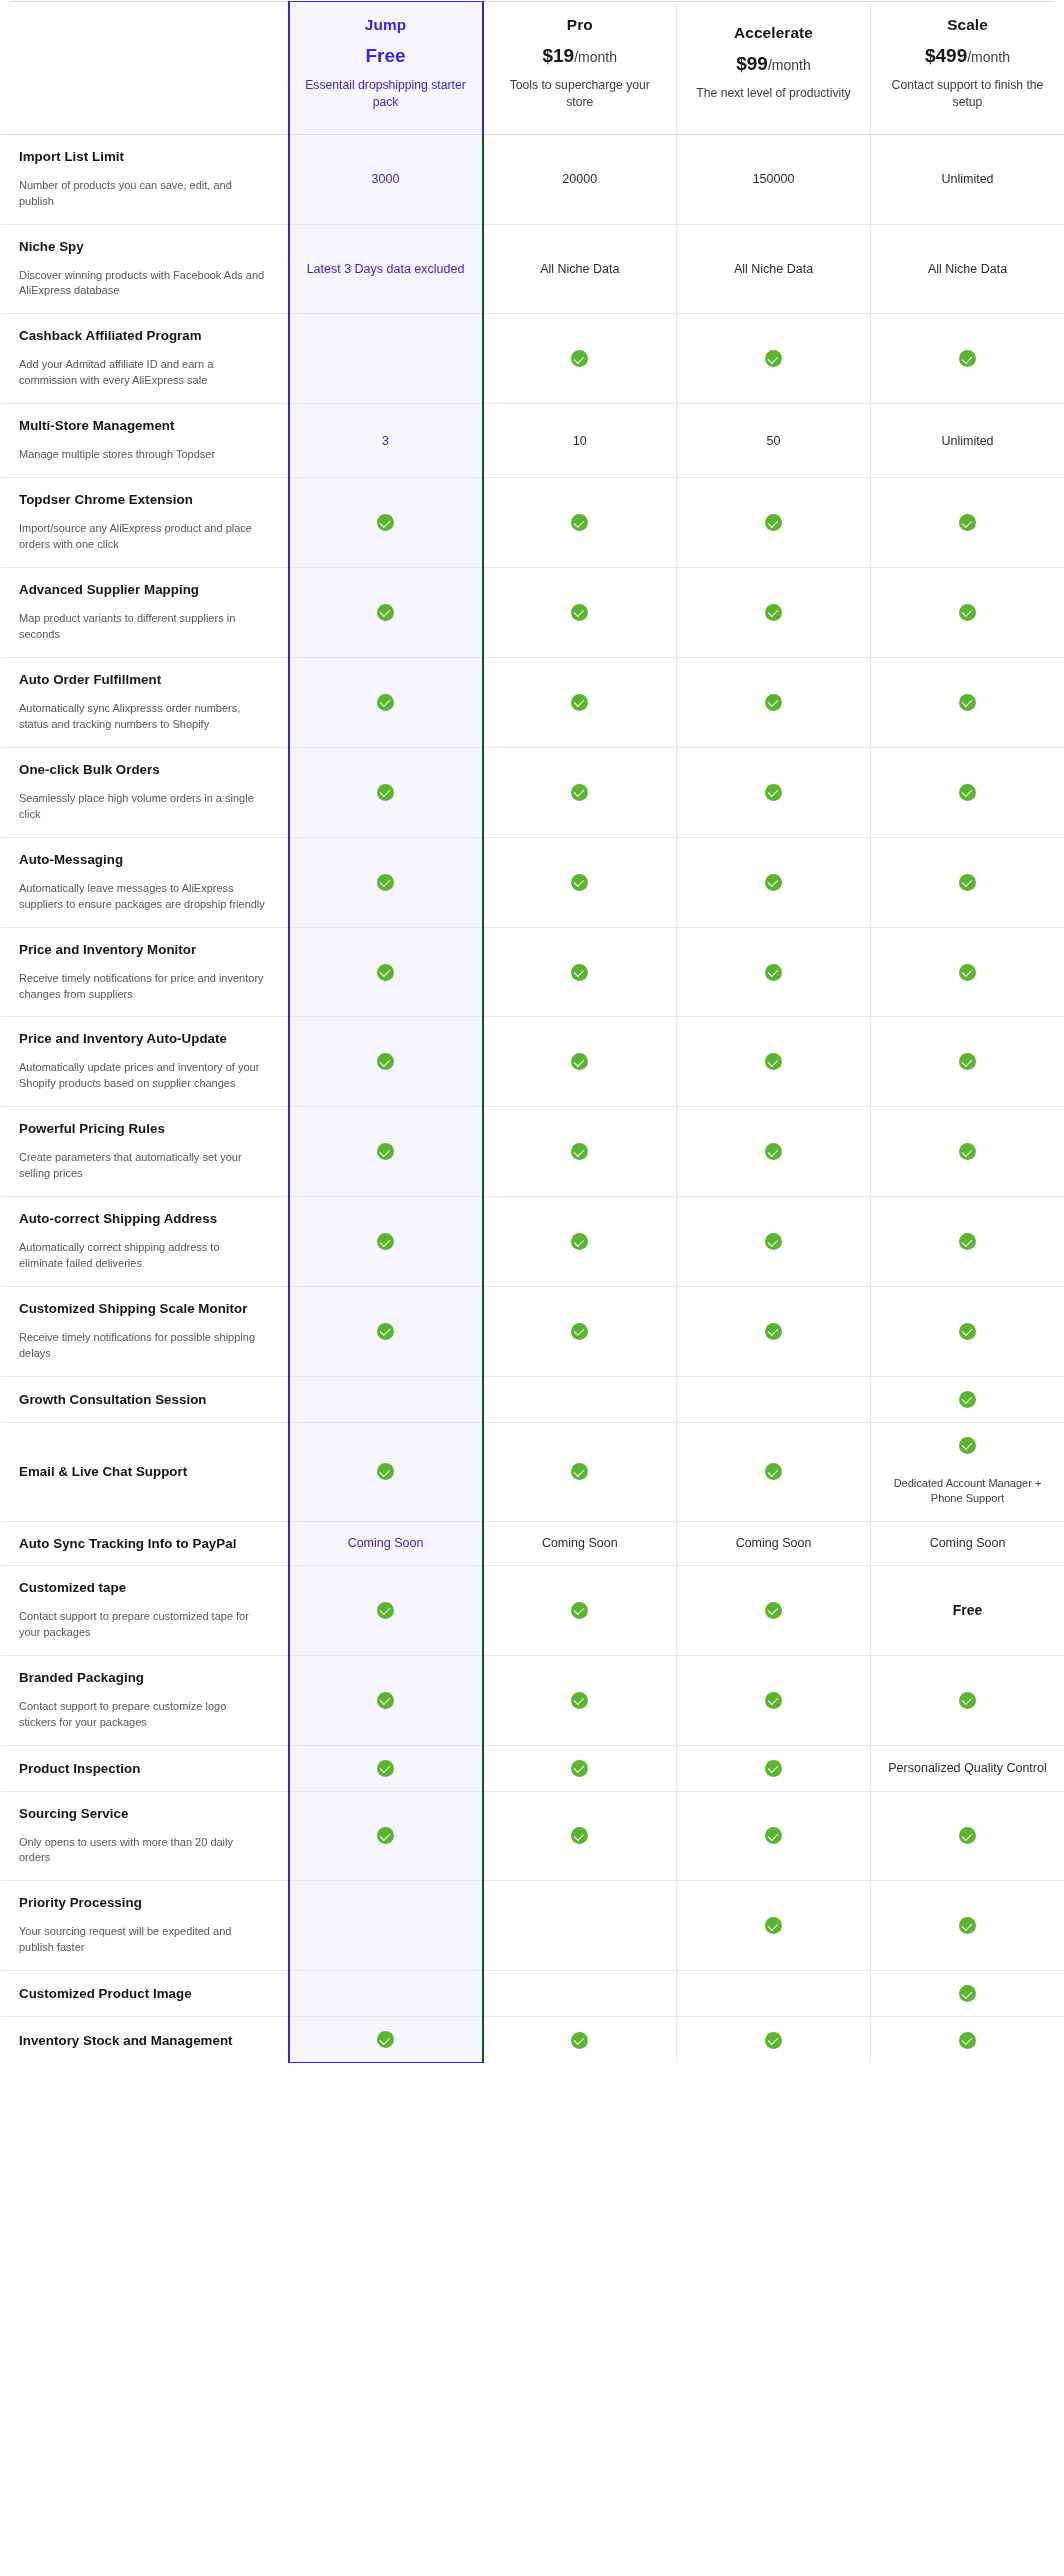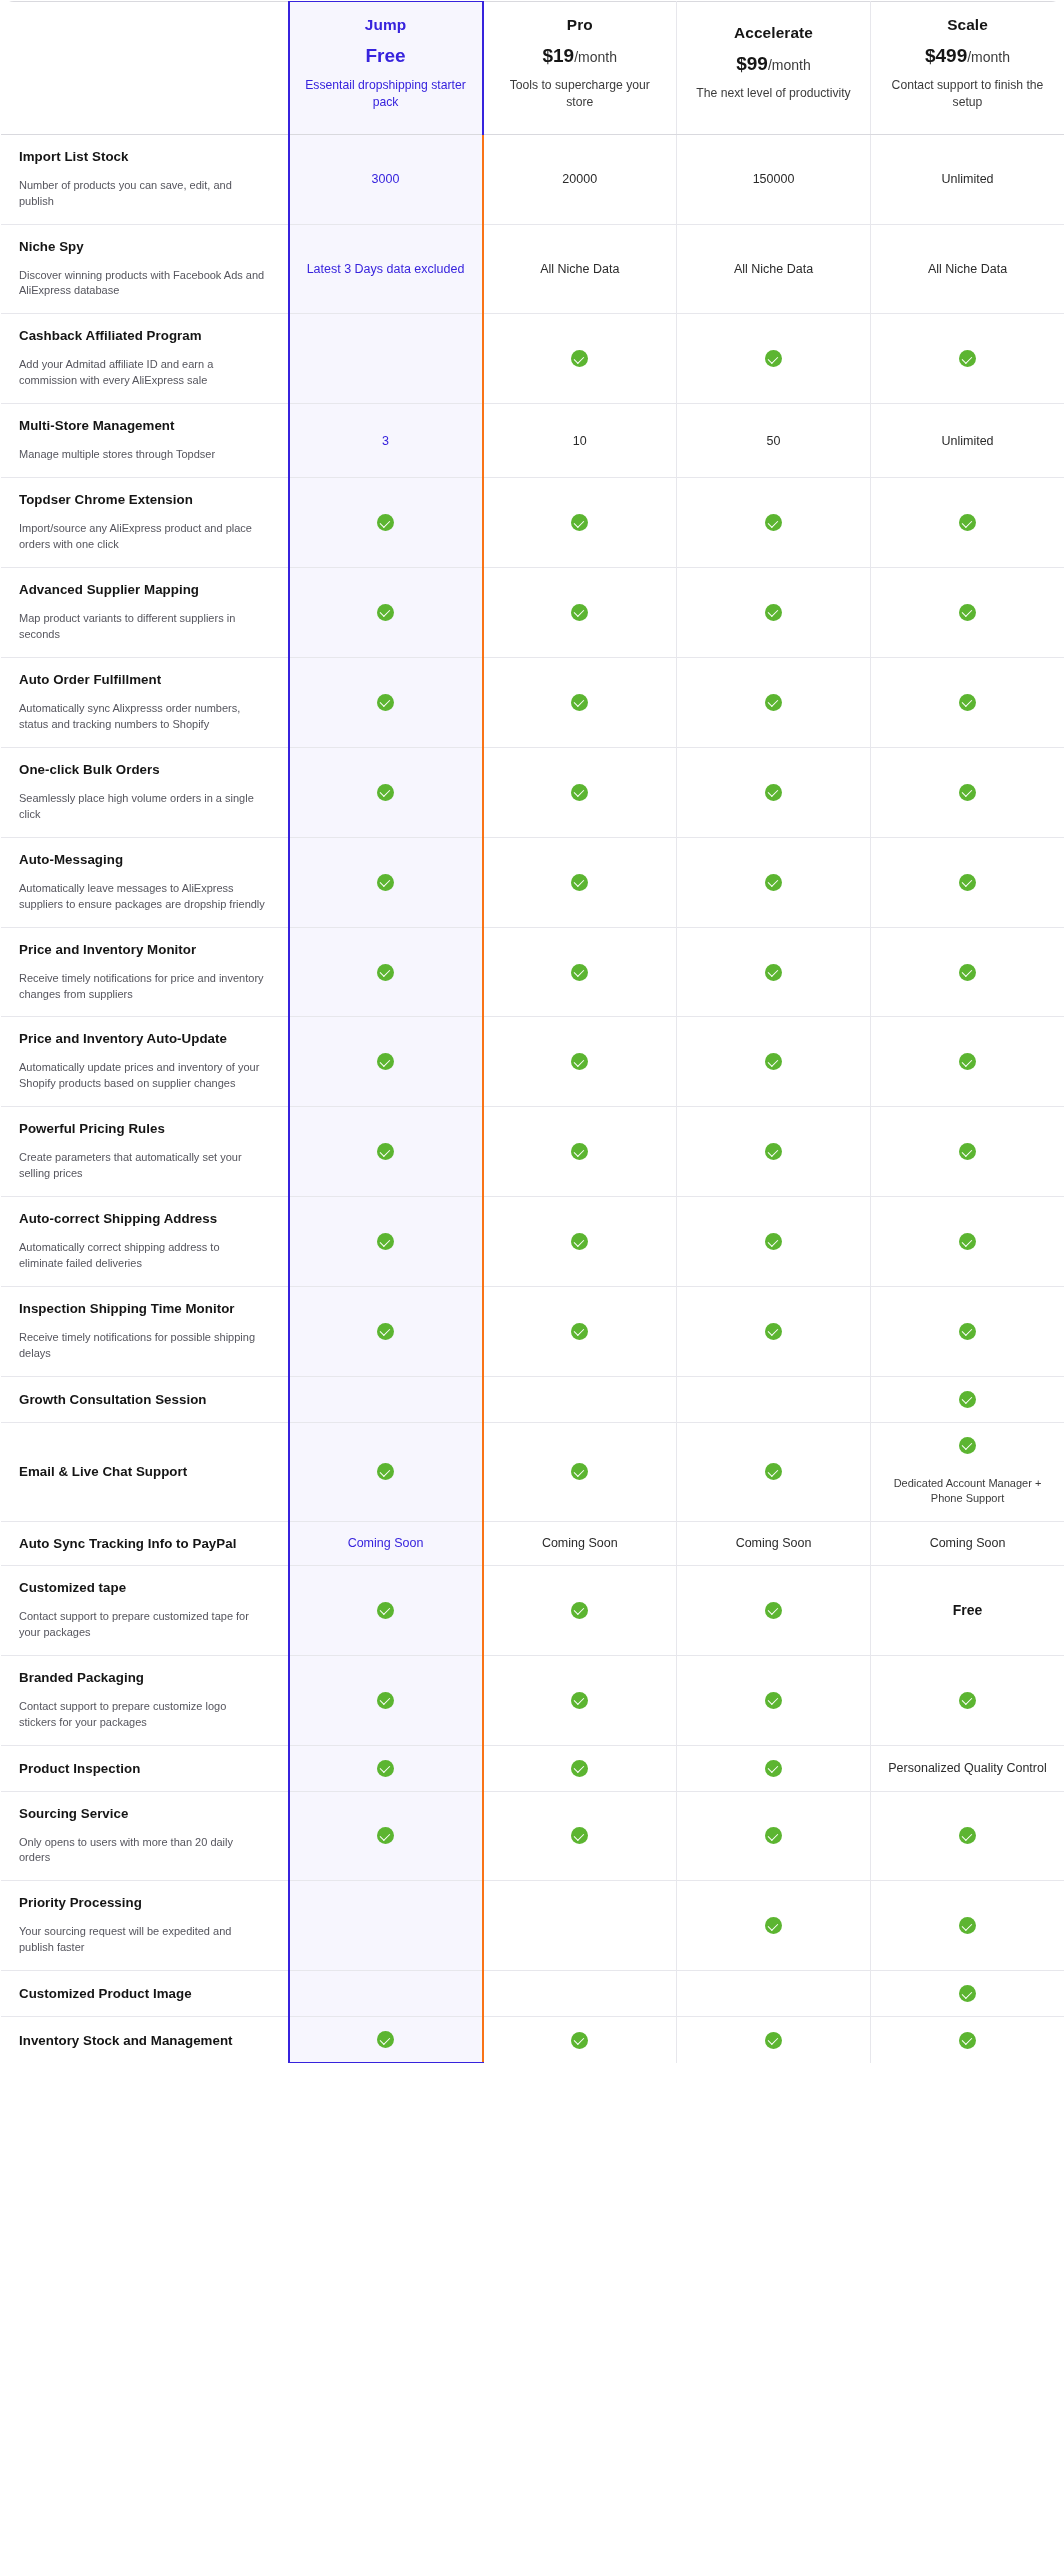--- a/index.html
+++ b/index.html
@@ -66,21 +66,21 @@
     border-top: 2px solid #3723dd;
   }
   th.plan-highlight .plan-name,
   th.plan-highlight .plan-price,
   th.plan-highlight .plan-tagline { color: #3723dd; }
   th.plan-highlight .plan-price .period,
   th.plan-highlight .plan-price .amount { color: #3723dd; }
 
   td.plan-highlight {
     border-left: 2px solid #3723dd;
-    border-right: 2px solid #f97316;
+    border-right: 2px solid #14532d;
     color: #3723dd;
   }
   tbody tr:last-child td.plan-highlight { border-bottom: 2px solid #3723dd; }
 
   
   tbody td {
     border-top: 1px solid #e7e7ec;
     border-left: 1px solid #e7e7ec;
     padding: 14px 12px;
     text-align: center;
@@ -169,21 +169,21 @@
         <th class="plan-column-head">
           <div class="plan-name">Scale</div>
           <div class="plan-price"><span class="amount">$499</span><span class="period">/month</span></div>
           <div class="plan-tagline">Contact support to finish the setup</div>
         </th>
       </tr>
   </thead>
   <tbody>
       <tr>
         <td class="feature-cell">
-          <div class="feature-title">Import List Stock</div>
+          <div class="feature-title">Import List Limit</div>
           <div class="feature-desc">Number of products you can save, edit, and publish</div>
         </td>
         <td class="plan-cell plan-highlight"><span>3000</span></td>
         <td class="plan-cell"><span>20000</span></td>
         <td class="plan-cell"><span>150000</span></td>
         <td class="plan-cell"><span>Unlimited</span></td>
       </tr>
       <tr>
         <td class="feature-cell">
           <div class="feature-title">Niche Spy</div>
@@ -455,21 +455,21 @@
           </div>
         </td>
         <td class="plan-cell">
           <div class="cell-stack">
             <span class="check-icon"></span>
           </div>
         </td>
       </tr>
       <tr>
         <td class="feature-cell">
-          <div class="feature-title">Inspection Shipping Time Monitor</div>
+          <div class="feature-title">Customized Shipping Scale Monitor</div>
           <div class="feature-desc">Receive timely notifications for possible shipping delays</div>
         </td>
         <td class="plan-cell plan-highlight">
           <div class="cell-stack">
             <span class="check-icon"></span>
           </div>
         </td>
         <td class="plan-cell">
           <div class="cell-stack">
             <span class="check-icon"></span>

